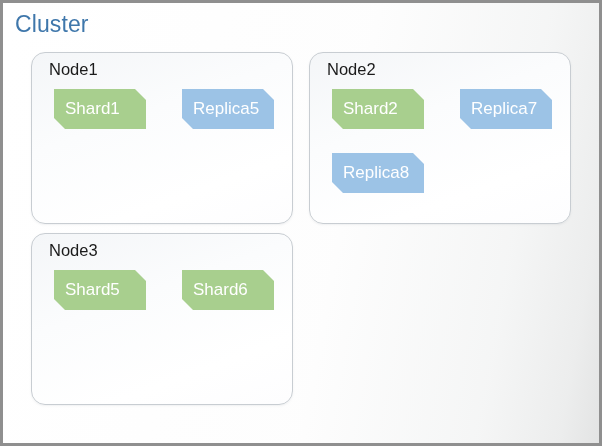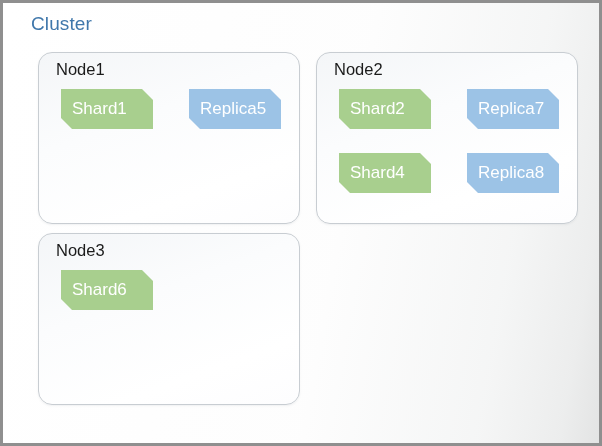--- a/index.html
+++ b/index.html
@@ -38,32 +38,31 @@
   #slide-body {
     position: relative;
     width: 100%;
     height: 100%;
   }
 
   #page-title {
     position: absolute;
     left: 12px;
     top: 4px;
-    font-size: 19px;
+    font-size: 23px;
     line-height: 34px;
     letter-spacing: 0.1px;
     color: #3f77ab;
     font-weight: 400;
     white-space: nowrap;
-    margin-left: 16px;
   }
 
   #node-grid {
     position: absolute;
-    left: 35px;
+    left: 28px;
     top: 49px;
     width: 548px;
     height: 360px;
     display: grid;
     grid-template-columns: 262px 262px;
     grid-template-rows: 172px 172px;
     column-gap: 16px;
     row-gap: 9px;
   }
 
@@ -154,31 +153,31 @@
         </div>
         <div class="node">
           <div class="node-label">Node2</div>
           <div class="node-shapes">
             <div class="chip chip-shard">
               <span class="chip-label">Shard2</span>
             </div>
             <div class="chip chip-replica">
               <span class="chip-label">Replica7</span>
             </div>
-            <div class="chip chip-shard">
-              <span class="chip-label">Shard4</span>
-            </div>
             <div class="chip chip-replica">
               <span class="chip-label">Replica8</span>
             </div>
           </div>
         </div>
         <div class="node">
           <div class="node-label">Node3</div>
           <div class="node-shapes">
+            <div class="chip chip-shard">
+              <span class="chip-label">Shard5</span>
+            </div>
             <div class="chip chip-shard">
               <span class="chip-label">Shard6</span>
             </div>
           </div>
         </div>
       </div>
 
   </div>
 </div>
 

